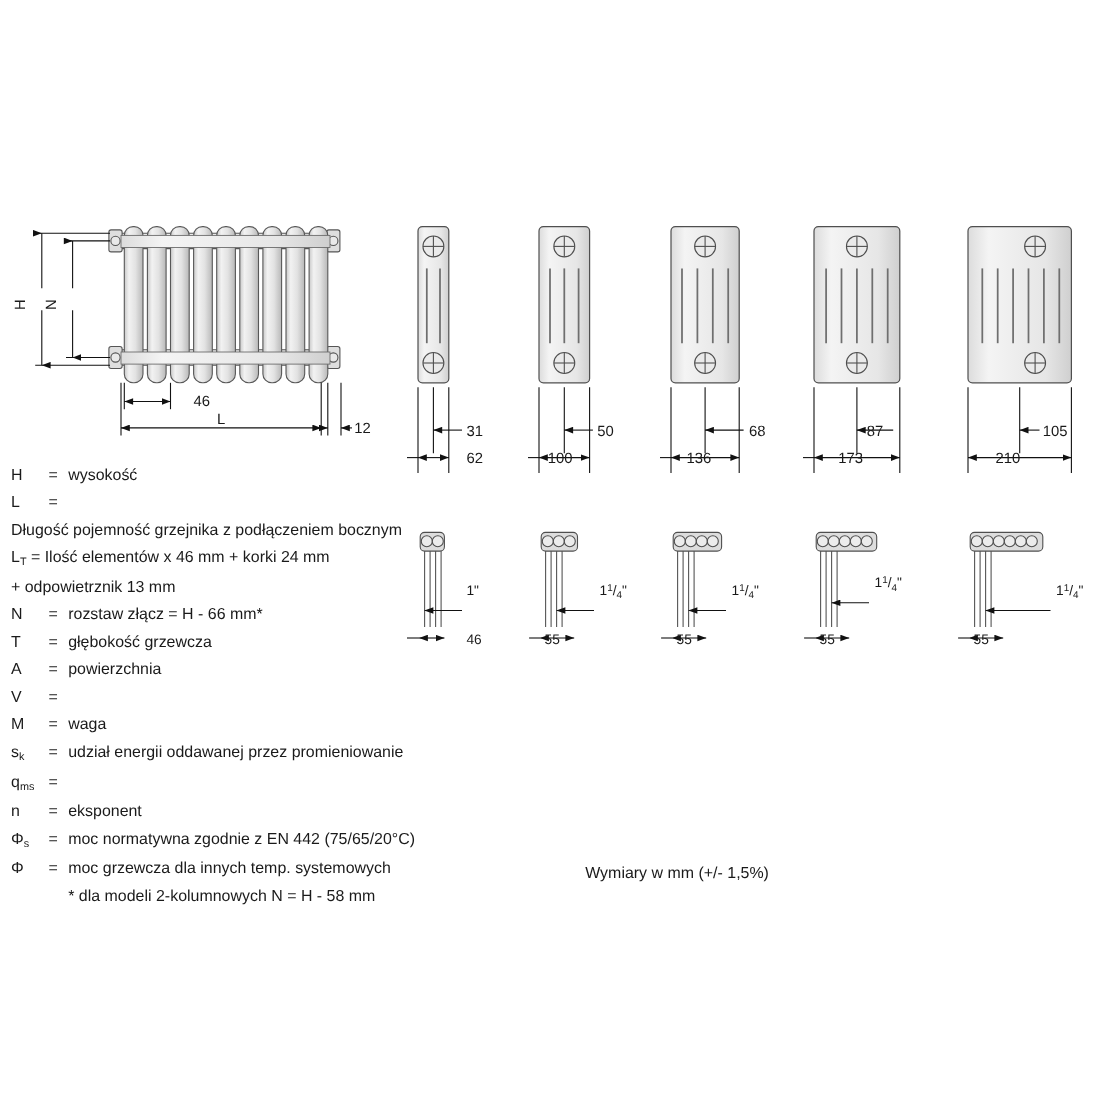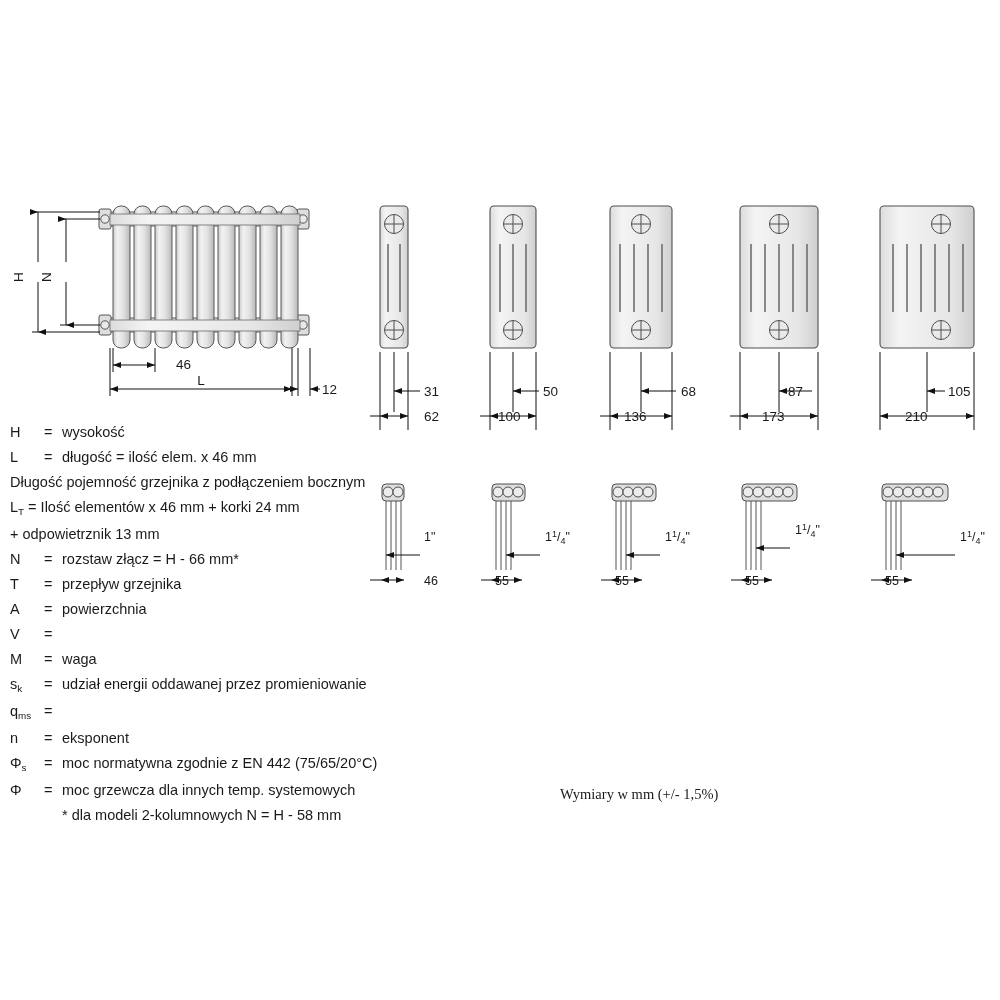--- a/index.html
+++ b/index.html
@@ -53,24 +53,23 @@
   .legend-indent {
     padding-left: 52px;
     margin-bottom: 4px;
   }
   sub {
     font-size: 0.68em;
     vertical-align: -0.28em;
   }
   .note {
     position: absolute;
-    left: 560px;
+    left: 532px;
     top: 786px;
     font-size: 14.5px;
-    font-family: Liberation Serif, serif;
   }
   
   svg text {
     font-family: "Liberation Sans", sans-serif;
     fill: #1a1a1a;
   }
   .dim { font-size: 13.5px; }
   .dimsmall { font-size: 12.5px; }
 </style>
 </head>
@@ -390,37 +389,36 @@
 
   <div class="legend-row">
     <span class="legend-sym">H</span>
     <span class="legend-eq">=</span>
     <span class="legend-txt">wysokość</span>
   </div>
 
   <div class="legend-row">
     <span class="legend-sym">L</span>
     <span class="legend-eq">=</span>
-    <span class="legend-txt">długość = ilość elem. x 46 mm</span>
   </div>
 
   <div class="legend-full">Długość pojemność grzejnika z podłączeniem bocznym</div>
   <div class="legend-full">L<sub>T</sub> = Ilość elementów x 46 mm + korki 24 mm</div>
   <div class="legend-full">+ odpowietrznik 13 mm</div>
 
   <div class="legend-row">
     <span class="legend-sym">N</span>
     <span class="legend-eq">=</span>
     <span class="legend-txt">rozstaw złącz = H - 66 mm*</span>
   </div>
 
   <div class="legend-row">
     <span class="legend-sym">T</span>
     <span class="legend-eq">=</span>
-    <span class="legend-txt">przepływ grzejnika</span>
+    <span class="legend-txt">głębokość grzewcza</span>
   </div>
 
   <div class="legend-row">
     <span class="legend-sym">A</span>
     <span class="legend-eq">=</span>
     <span class="legend-txt">powierzchnia</span>
   </div>
 
   <div class="legend-row">
     <span class="legend-sym">V</span>

